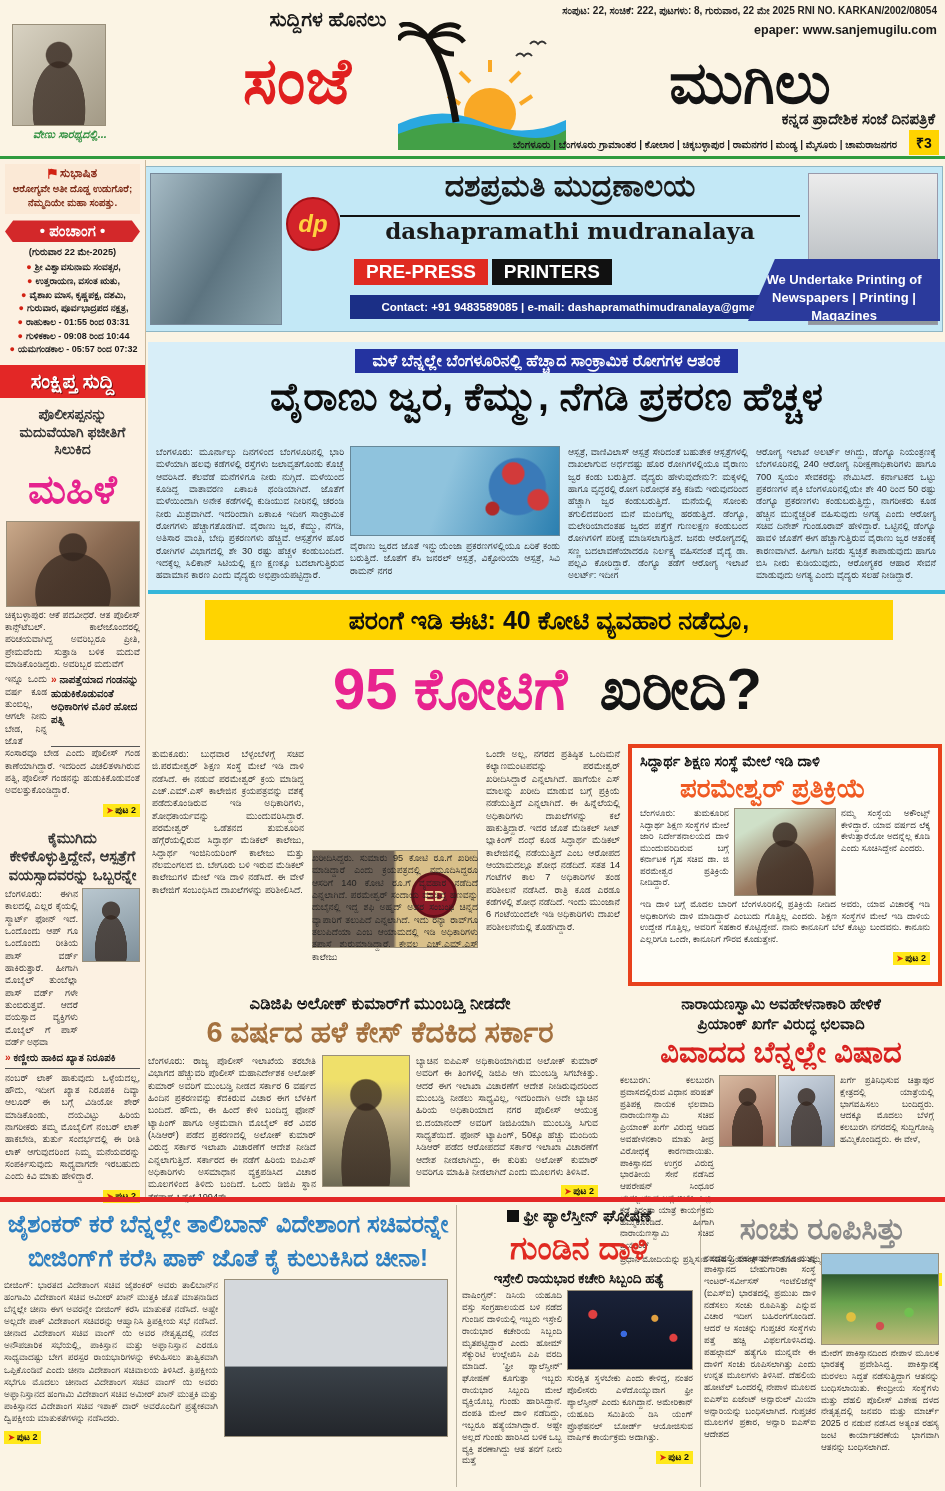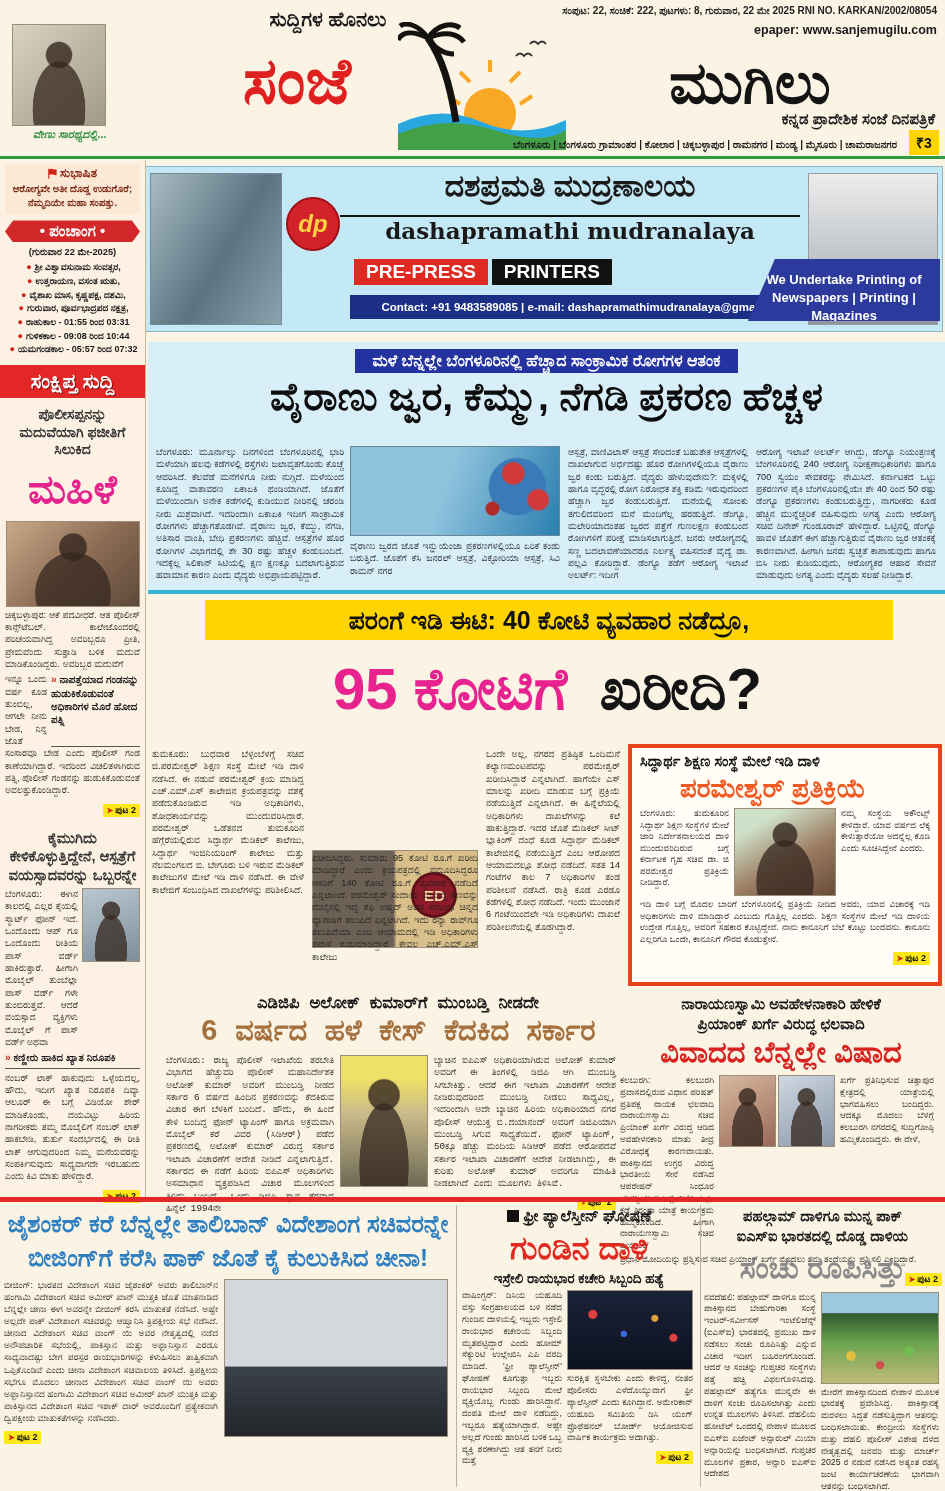--- a/index.html
+++ b/index.html
@@ -97,21 +97,21 @@
   .ph-param .crest{position:absolute;right:12%;top:22%;width:46px;height:46px;border-radius:50%;
      background:#8c1a28;border:3px solid #5e0f18;color:#f7d9a0;font-size:15px;font-weight:bold;
      display:flex;align-items:center;justify-content:center;}
   .param-box{left:628px;top:744px;width:314px;height:242px;border:4px solid #e8411c;background:#fffdf6;padding:5px 8px;}
   .pb-kick{font-size:14.5px;font-weight:bold;color:#111;}
   .pb-head{font-size:26px;font-weight:bold;color:#f05a22;line-height:1.4;margin-left:40px;}
   .pb-row{display:flex;gap:5px;margin-top:2px;}
   .pb-t{font-size:8.8px;line-height:1.3;text-align:justify;}
   .ph-param2{width:102px;height:88px;flex:none;background:linear-gradient(150deg,#cfe0c8 20%,#9a7a60 60%,#6a4c3a);}
   
-  .alok{left:166px;top:994px;width:464px;font-family:Liberation Mono, monospace;}
+  .alok{left:148px;top:994px;width:464px;}
   .alok-kick{font-size:16.5px;}
   .alok-head{text-align:center;font-size:29px;font-weight:bold;color:#a4713f;line-height:1.35;}
   .ph-alok{width:88px;height:132px;flex:none;background:linear-gradient(180deg,#efe06a 18%,#c9b98a 45%,#6e6a55);}
   
   .priy{left:620px;top:994px;width:322px;}
   .priy-kick{font-size:15px;line-height:1.3;}
   .priy-head{text-align:center;font-size:29px;font-weight:bold;color:#d8221f;line-height:1.35;}
   .ph-pol1{width:57px;height:72px;background:linear-gradient(150deg,#d8b9a0,#9a6a58);}
   .ph-pol2{width:57px;height:72px;background:linear-gradient(150deg,#cfd8e2,#8a97a8);}
   .red-rule{left:0;top:1197px;width:945px;height:5px;background:#e32726;}
@@ -385,24 +385,20 @@
           <span class="tag">
               <span class="ic">➤</span>
               <span>ಪುಟ 2</span>
             </span>
         </div>
       </div>
     </div>
   </div>
 
   <div class="abs isi">
-    <div class="kick-c isi-kick">
-      <div>ಪಹಲ್ಗಾಮ್ ದಾಳಿಗೂ ಮುನ್ನ ಪಾಕ್</div>
-      <div>ಐಎಸ್ಐ ಭಾರತದಲ್ಲಿ ದೊಡ್ಡ ದಾಳಿಯ</div>
-    </div>
     <div class="isi-head">ಸಂಚು ರೂಪಿಸಿತ್ತು</div>
     <div style="display:flex;gap:5px;margin-top:2px;">
       <div class="body-txt" style="width:112px;font-size:8.8px;">ನವದೆಹಲಿ: ಪಹಲ್ಗಾಮ್ ದಾಳಿಗೂ ಮುನ್ನ ಪಾಕಿಸ್ತಾನದ ಬೇಹುಗಾರಿಕಾ ಸಂಸ್ಥೆ ಇಂಟರ್-ಸರ್ವೀಸಸ್ ಇಂಟೆಲಿಜೆನ್ಸ್ (ಐಎಸ್ಐ) ಭಾರತದಲ್ಲಿ ಪ್ರಮುಖ ದಾಳಿ ನಡೆಸಲು ಸಂಚು ರೂಪಿಸಿತ್ತು ಎನ್ನುವ ವಿಚಾರ ಇದೀಗ ಬಹಿರಂಗಗೊಂಡಿದೆ. ಆದರೆ ಆ ಸಂಚನ್ನು ಗುಪ್ತಚರ ಸಂಸ್ಥೆಗಳು ಪತ್ತೆ ಹಚ್ಚಿ ವಿಫಲಗೊಳಿಸಿದವು. ಪಹಲ್ಗಾಮ್ ಹತ್ಯೆಗೂ ಮುನ್ನವೇ ಈ ದಾಳಿಗೆ ಸಂಚು ರೂಪಿಸಲಾಗಿತ್ತು ಎಂದು ಉನ್ನತ ಮೂಲಗಳು ತಿಳಿಸಿವೆ. ದೆಹಲಿಯ ಹೋಟೆಲ್ ಒಂದರಲ್ಲಿ ನೇಪಾಳ ಮೂಲದ ಐಎಸ್ಐ ಏಜೆಂಟ್ ಅನ್ಸಾರುಲ್ ಮಿಯಾ ಅನ್ಸಾರಿಯನ್ನು ಬಂಧಿಸಲಾಗಿದೆ. ಗುಪ್ತಚರ ಮೂಲಗಳ ಪ್ರಕಾರ, ಅನ್ಸಾರಿ ಐಎಸ್ಐ ಆದೇಶದ</div>
       <div style="width:118px;">
         <div class="ph ph-meadow"></div>
         <span class="body-txt" style="display:block;font-size:8.8px;margin-top:3px;">ಮೇರೆಗೆ ಪಾಕಿಸ್ತಾನದಿಂದ ನೇಪಾಳ ಮೂಲಕ ಭಾರತಕ್ಕೆ ಪ್ರವೇಶಿಸಿದ್ದ. ಪಾಕಿಸ್ತಾನಕ್ಕೆ ಮರಳಲು ಸಿದ್ಧತೆ ನಡೆಸುತ್ತಿದ್ದಾಗ ಆತನನ್ನು ಬಂಧಿಸಲಾಯಿತು. ಕೇಂದ್ರೀಯ ಸಂಸ್ಥೆಗಳು ಮತ್ತು ದೆಹಲಿ ಪೊಲೀಸ್ ವಿಶೇಷ ದಳದ ನೇತೃತ್ವದಲ್ಲಿ ಜನವರಿ ಮತ್ತು ಮಾರ್ಚ್ 2025 ರ ನಡುವೆ ನಡೆಸಿದ ಅತ್ಯಂತ ರಹಸ್ಯ ಜಂಟಿ ಕಾರ್ಯಾಚರಣೆಯ ಭಾಗವಾಗಿ ಆತನನ್ನು ಬಂಧಿಸಲಾಗಿದೆ.</span>
 
       </div>
     </div>
   </div>

